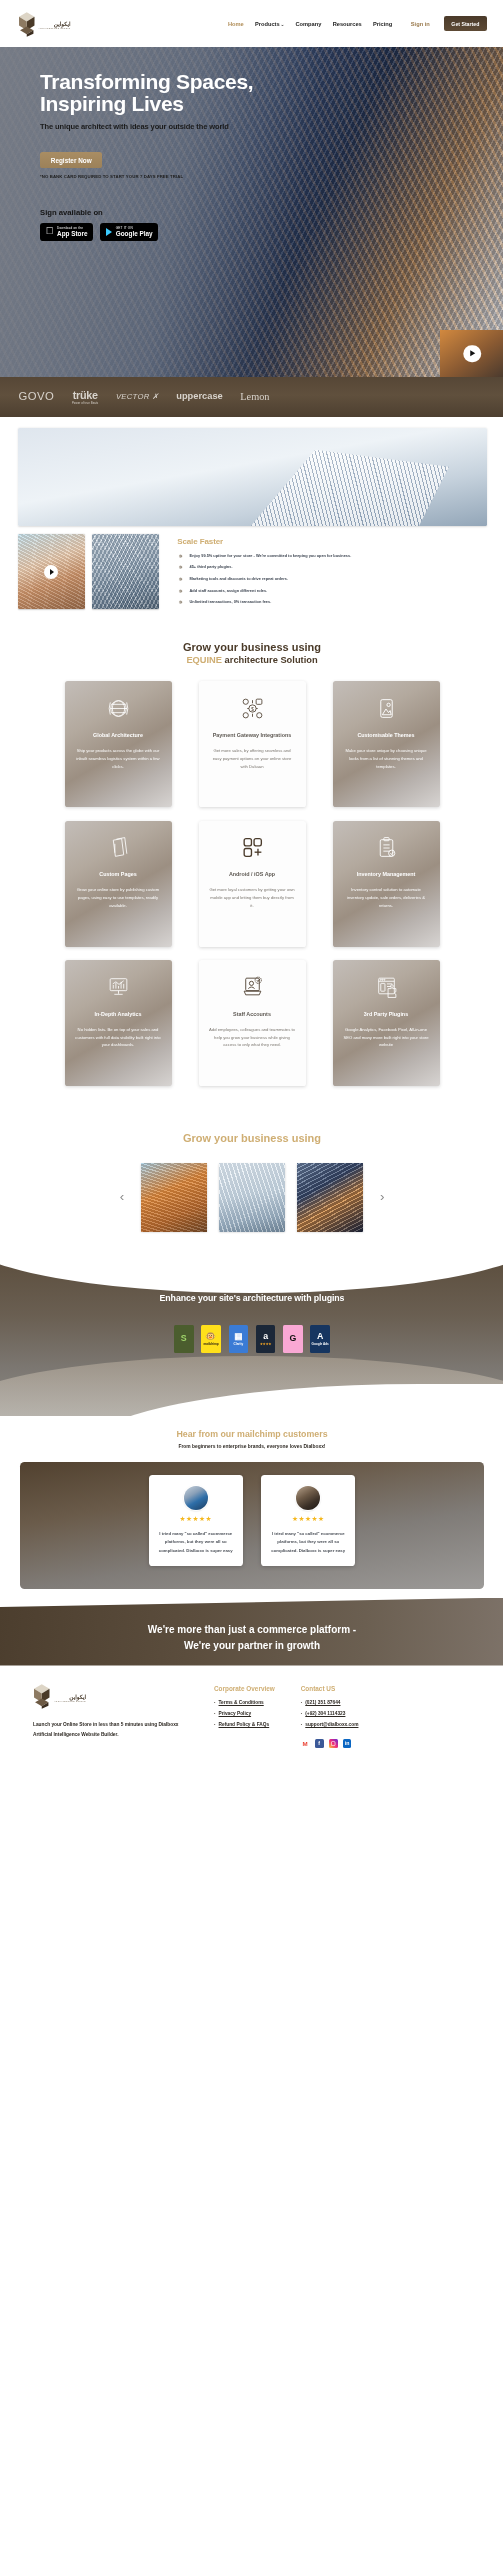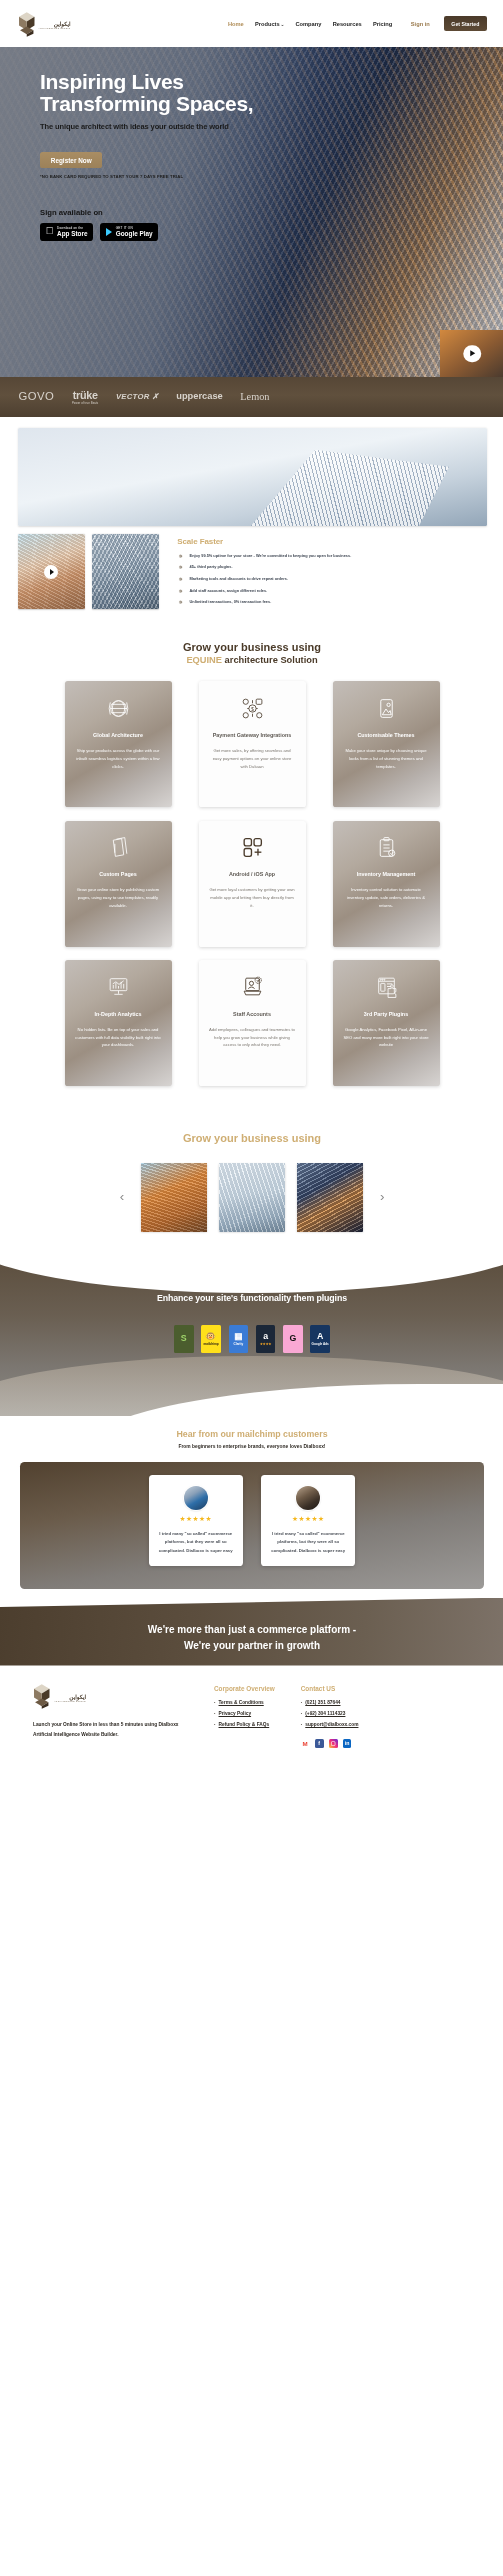--- a/index.html
+++ b/index.html
@@ -108,21 +108,21 @@
     padding:0 18.5px;
     background:linear-gradient(180deg,#564736 0%,#60503d 45%,#4d3f30 100%);
   }
   .logo-item {
     color:#d8d3cc; white-space:nowrap; display:flex; flex-direction:column;
     align-items:center; line-height:1;
   }
   .lg-govo { font-size:11.3px; font-weight:400; letter-spacing:0.5px; }
   .lg-truke { font-size:10.8px; font-weight:700; letter-spacing:-0.3px; }
   .lg-truke-sub { font-size:2.8px; margin-top:1px; letter-spacing:0.1px; }
-  .lg-vector { font-size:7.7px; font-weight:700; font-style:italic; letter-spacing:0.3px; }
+  .lg-vector { font-size:7.7px; font-weight:400; font-style:italic; letter-spacing:0.3px; }
   .lg-upper { font-size:9.3px; font-weight:600; }
   .lg-lemon { font-family:"Liberation Serif", serif; font-size:10.3px; }
 
   
   .sec-gallery { padding:11.3px 17.5px 14.4px; }
   .big-img {
     width:100%; height:98px; border-radius:1.5px;
     background:linear-gradient(170deg,#dfe6ee 0%,#eef3f7 42%,#c6d2dd 70%,#93a6b8 100%);
     box-shadow:0 0.5px 2.1px rgba(0,0,0,.14); position:relative; overflow:hidden;
   }
@@ -327,22 +327,22 @@
       <a class="signin">Sign in</a>
       <button class="btn-started">Get Started</button>
     </div>
   </div>
 
   <div class="hero">
     <div class="hero-img"></div>
     <div class="hero-fade"></div>
     <div class="hero-inner">
       <div class="hero-h1">
+        <div>Transforming Spaces,</div>
         <div>Inspiring Lives</div>
-        <div>Transforming Spaces,</div>
       </div>
       <div class="hero-sub">The unique architect with ideas your outside the world</div>
       <button class="btn-register">Register Now</button>
       <div class="hero-note">*NO BANK CARD REQUIRED TO START YOUR 7 DAYS FREE TRIAL</div>
       <div class="hero-also">Sign available on</div>
       <div class="stores">
         <div class="store-badge">
           <span class="apple-glyph"></span>
           <span class="sb-lines">
             <span class="sb-small">Download on the</span>
@@ -577,21 +577,21 @@
     <div class="car-item ci-3"></div>
     <button class="car-arrow">›</button>
   </div>
 
   <div class="plugband">
     <div class="pb-bg"></div>
     <div class="pb-wave-top"></div>
     <div class="pb-wave-tan"></div>
     <div class="pb-wave-bot"></div>
     <div class="pb-inner">
-      <div class="pb-title">Enhance your site's functionality them plugins</div>
+      <div class="pb-title">Enhance your site's architecture with plugins</div>
       <div class="plug-row">
         <div class="plug p-shopify">
           <span class="pglyph">S</span>
         </div>
         <div class="plug p-mailchimp">
           <span class="pglyph">🐵</span>
           <span>mailchimp</span>
         </div>
         <div class="plug p-clarity">
           <span class="pglyph">▦</span>

